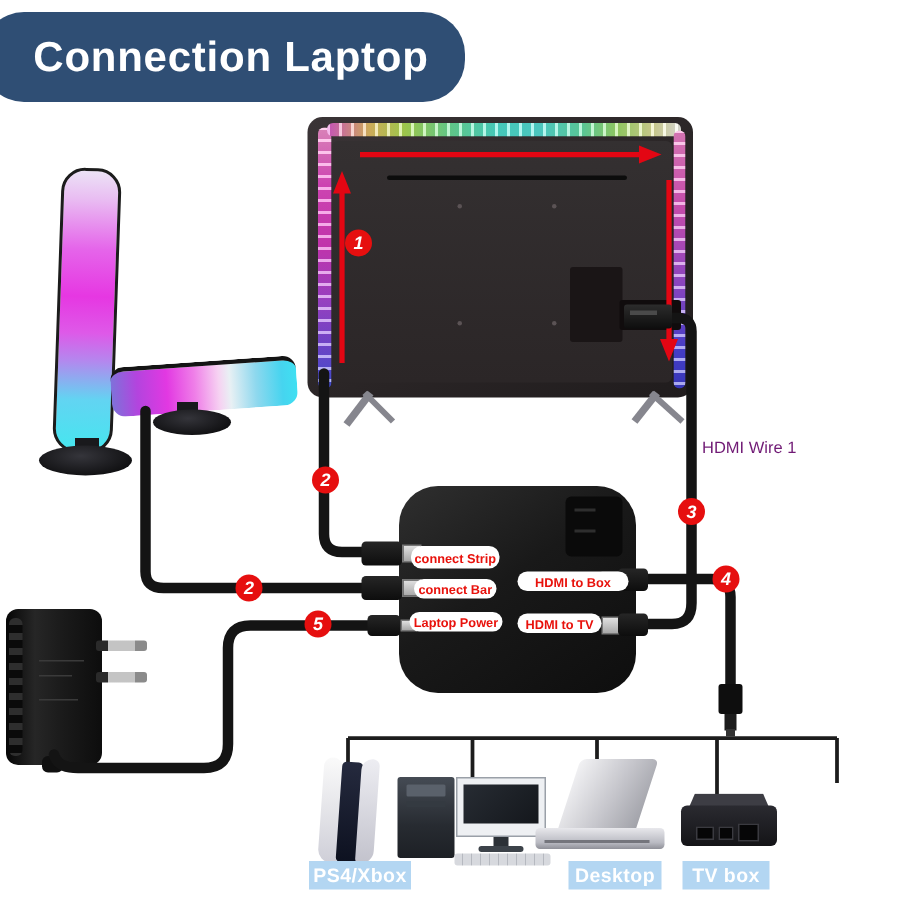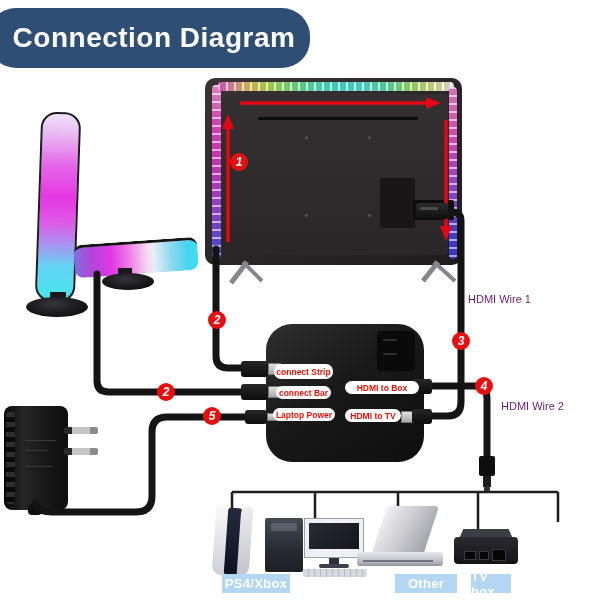--- a/index.html
+++ b/index.html
@@ -78,21 +78,21 @@
 
   
   .wire-label{position:absolute;color:#701a75;font-weight:normal;font-size:11px;z-index:6;white-space:nowrap;}
 
   
   .svg-low{position:absolute;left:0;top:0;z-index:1;}
   .svg-mid{position:absolute;left:0;top:0;z-index:3;}
 
   
   .dev-label{position:absolute;top:574px;height:19px;background:#b3d6f2;color:#ffffff;font-weight:bold;
-      font-size:13px;display:flex;align-items:center;justify-content:center;z-index:5;letter-spacing:0.3px;margin-left:16px;}
+      font-size:13px;display:flex;align-items:center;justify-content:center;z-index:5;letter-spacing:0.3px;}
   .other-box{position:absolute;left:518px;top:520px;width:82px;height:32px;background:#b3d6f2;z-index:5;
       color:#ffffff;font-weight:bold;font-size:11px;line-height:14px;text-align:center;padding-top:2px;box-sizing:border-box;}
 
   
   .ps5{position:absolute;left:210px;top:503px;width:50px;height:74px;z-index:2;}
   .ps5 .fin-l{position:absolute;left:4px;top:2px;width:13px;height:70px;transform:rotate(4deg);
       background:linear-gradient(180deg,#fafafa,#cfcfd8);border-radius:8px 10px 4px 12px;}
   .ps5 .mid{position:absolute;left:16px;top:5px;width:14px;height:67px;transform:rotate(4deg);
       background:linear-gradient(180deg,#252a3e,#0d1120);border-radius:3px;}
   .ps5 .fin-r{position:absolute;left:29px;top:3px;width:12px;height:70px;transform:rotate(4deg);
@@ -126,21 +126,21 @@
   .tvbox .front{position:absolute;left:0;top:8px;width:64px;height:27px;border-radius:4px;
       background:linear-gradient(180deg,#2a2a30 0%,#141417 100%);}
   .tvbox .port{position:absolute;background:#060607;border:1px solid #3a3a40;}
 </style>
 </head>
 <body>
 
 <div class="stage">
 
   <div class="title-banner">
-    <span>Connection Diagram</span>
+    <span>Connection Laptop</span>
   </div>
 
   <svg class="svg-low" width="600" height="600">
     <path d="M232,492 H558 M232,492 V511 M315,492 V518 M398,492 V514 M478,492 V530 M558,492 V522" fill="none" stroke="#1c1c1c" stroke-width="2.5"></path>
   </svg>
 
   <div class="tv">
     <div class="tv-panel"></div>
     <div class="strip strip-left"></div>
     <div class="strip strip-top"></div>
@@ -258,19 +258,18 @@
   <div class="pill" style="left:345px;top:409px;width:56px;height:13px">HDMI to TV</div>
 
   <div class="step" style="left:230px;top:153px">1</div>
   <div class="step" style="left:208px;top:311px">2</div>
   <div class="step" style="left:157px;top:383px">2</div>
   <div class="step" style="left:452px;top:332px">3</div>
   <div class="step" style="left:475px;top:377px">4</div>
   <div class="step" style="left:203px;top:407px">5</div>
 
   <div class="wire-label" style="left:468px;top:293px">HDMI Wire 1</div>
-  <div class="wire-label" style="left:501px;top:400px">HDMI Wire 2</div>
 
   <div class="dev-label" style="left:206px;width:68px">PS4/Xbox</div>
-  <div class="dev-label" style="left:379px;width:62px">Other</div>
-  <div class="dev-label" style="left:455px;width:40px">TV box</div>
+  <div class="dev-label" style="left:379px;width:62px">Desktop</div>
+  <div class="dev-label" style="left:455px;width:58px">TV box</div>
 
 </div>
 
 </body></html>

